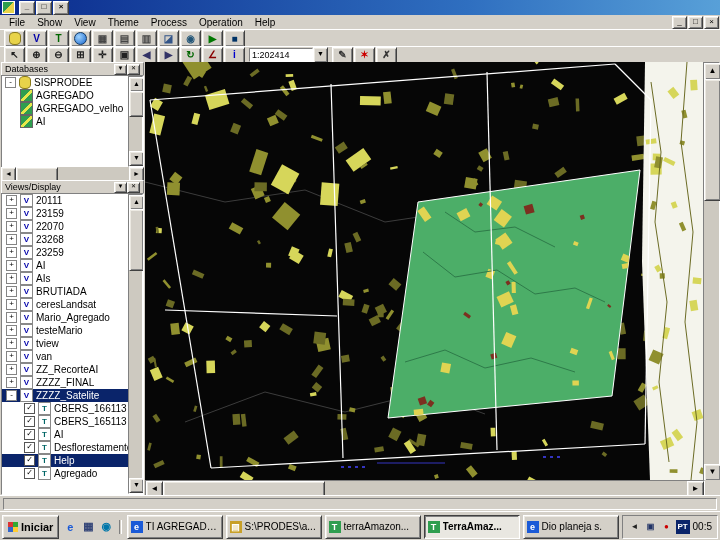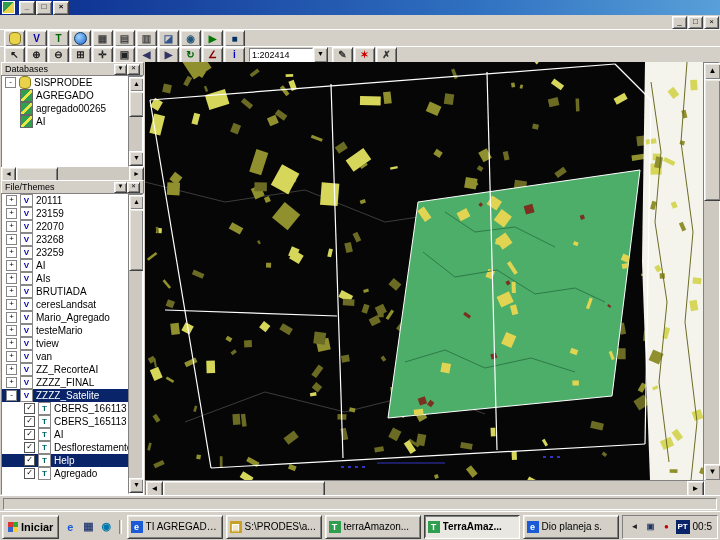--- a/index.html
+++ b/index.html
@@ -87,20 +87,29 @@
 <div class="screen">
 
   <div class="titlebar">
     <span class="app-icon"></span>
     <span class="win-btn btn3d">_</span>
     <span class="win-btn btn3d">□</span>
     <span class="win-btn btn3d">×</span>
   </div>
 
   <div class="menubar">
+    <span id="menu-items" style="display:flex;">
+        <span class="menu-item">File</span>
+        <span class="menu-item">Show</span>
+        <span class="menu-item">View</span>
+        <span class="menu-item">Theme</span>
+        <span class="menu-item">Process</span>
+        <span class="menu-item">Operation</span>
+        <span class="menu-item">Help</span>
+      </span>
     <span class="menu-spacer"></span>
     <span class="mdi-btn btn3d">_</span>
     <span class="mdi-btn btn3d">□</span>
     <span class="mdi-btn btn3d">×</span>
   </div>
 
   <div class="toolbar tb1" id="toolbar1">
       <span class="tool-btn btn3d">
         <span class="db-icon"></span>
       </span>
@@ -200,40 +209,40 @@
             <span class="exp">-</span>
             <span class="db-icon"></span>
             <span>SISPRODEE</span>
           </div>
           <div class="row" style="padding-left: 18px;">
             <span class="layer-icon"></span>
             <span>AGREGADO</span>
           </div>
           <div class="row" style="padding-left: 18px;">
             <span class="layer-icon"></span>
-            <span>agregado00265</span>
+            <span>AGREGADO_velho</span>
           </div>
           <div class="row" style="padding-left: 18px;">
             <span class="layer-icon"></span>
             <span>AI</span>
           </div>
         </div>
       <div class="vscroll sunkenb">
         <span class="scroll-btn btn3d" style="top:0;">▲</span>
         <span class="thumb btn3d" style="top:14px;"></span>
         <span class="scroll-btn btn3d" style="bottom:0;">▼</span>
       </div>
     </div>
     <div class="hscroll-strip" style="top:105px;">
       <span class="scroll-btn btn3d">◄</span>
       <span class="thumb btn3d" style="position:static;width:40px;height:13px;"></span>
       <span class="scroll-btn btn3d" style="margin-left:auto;">►</span>
     </div>
     <div class="panel-hdr" style="top:118px;">
-      <span class="hdr-title">File/Themes</span>
+      <span class="hdr-title">Views/Display</span>
       <span class="tinybtn btn3d">▼</span>
       <span class="tinybtn btn3d">✕</span>
     </div>
     <div class="tree" style="top:131px;bottom:0;">
       <div class="tree-inner" id="views-tree">
           <div class="row" style="padding-left: 4px;">
             <span class="exp">+</span>
             <span class="v-icon">V</span>
             <span>20111</span>
           </div>

